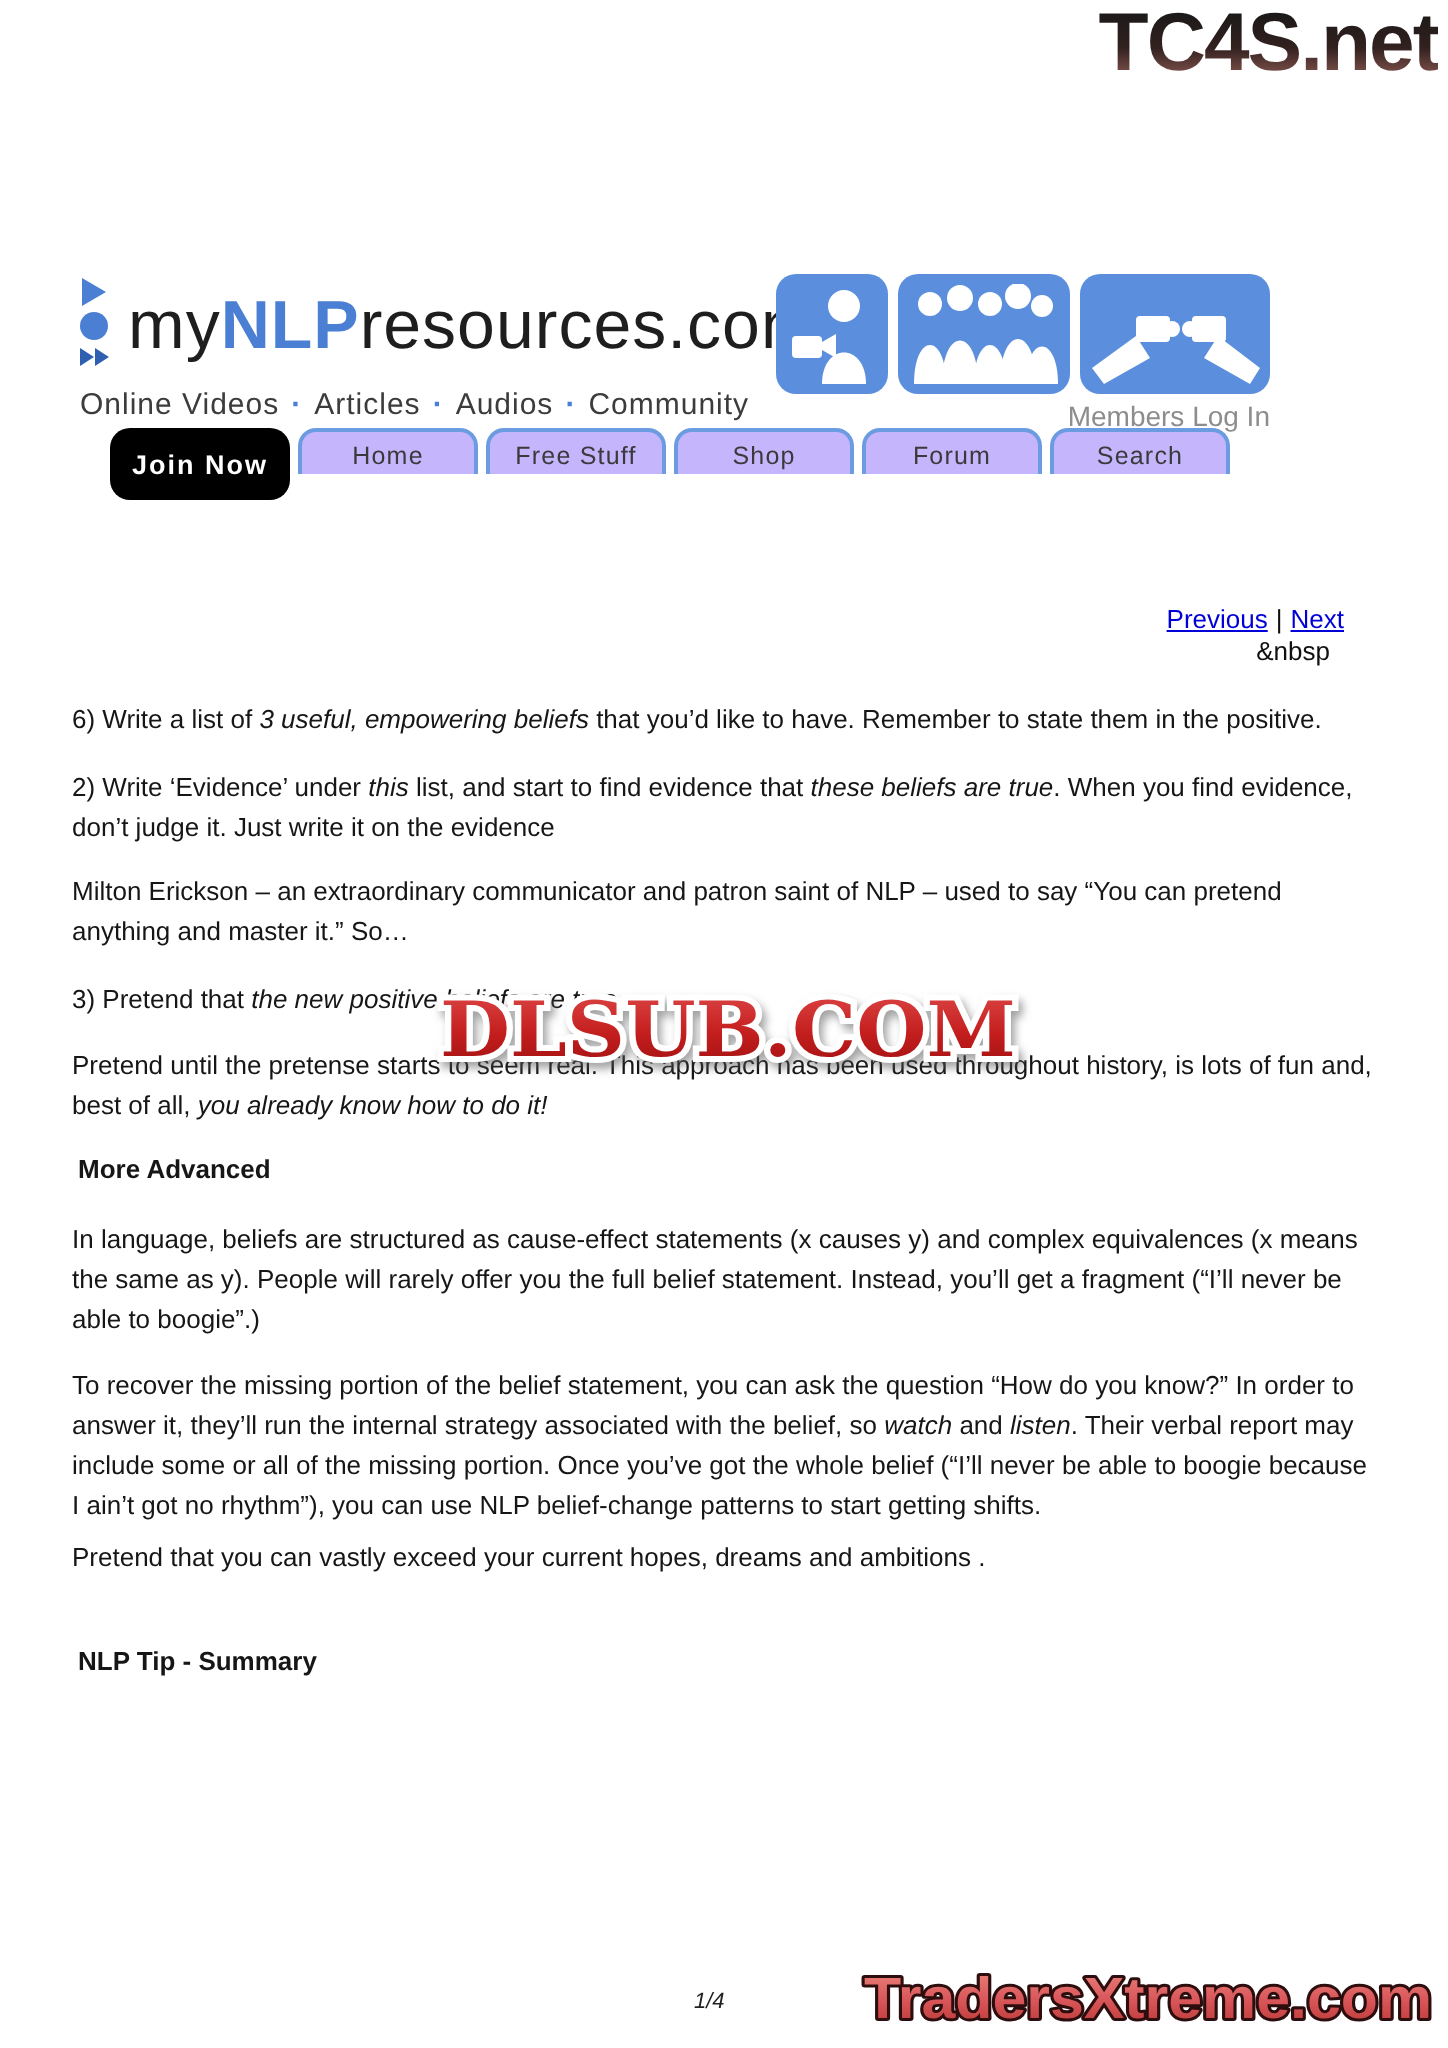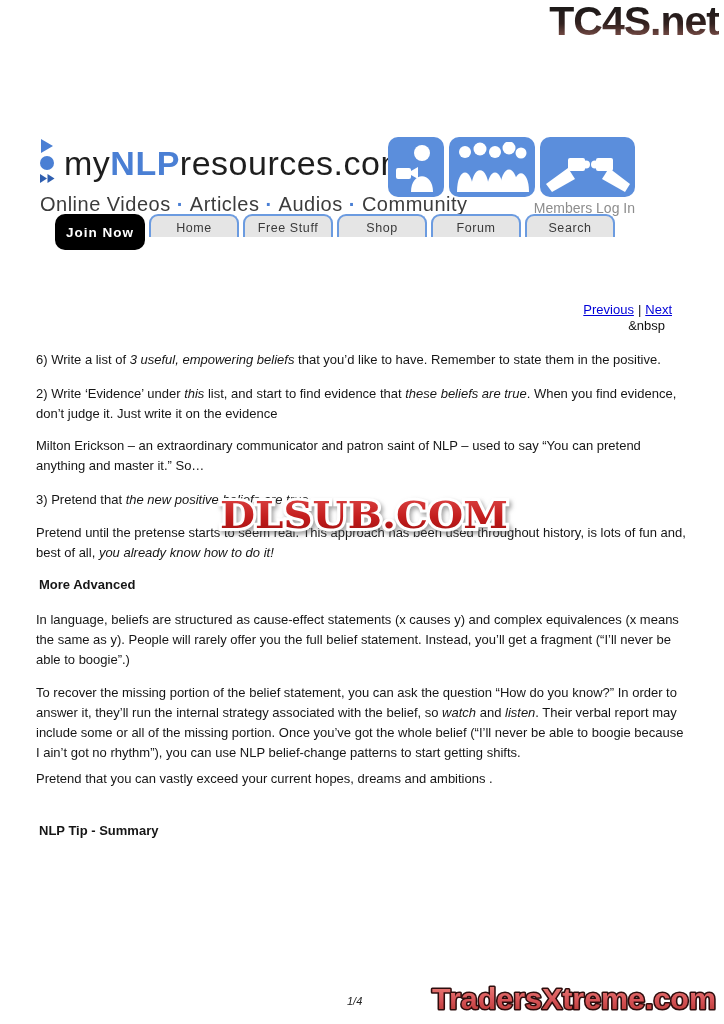--- a/index.html
+++ b/index.html
@@ -10,38 +10,38 @@
   .tc4s{position:absolute;top:-2px;right:5px;font-size:41px;font-weight:bold;letter-spacing:-1px;
         background:linear-gradient(#181818 12%,#32211f 55%,#9a625a 95%);
         -webkit-background-clip:text;background-clip:text;color:transparent;}
 
   
   .header{position:absolute;left:38px;top:138px;}
   .logo-row{display:flex;align-items:center;}
   .logo-icon{width:20px;margin-right:6px;}
   .wordmark{font-size:34px;color:#1e1e1e;letter-spacing:.5px;white-space:nowrap;}
   .wordmark .accent{color:#4a7fd4;font-weight:bold;}
-  .tagline{margin-top:5px;margin-left:2px;font-size:20px;color:#3c3c3c;letter-spacing:.5px;
+  .tagline{margin-top:5px;margin-left:2px;font-size:15px;color:#3c3c3c;letter-spacing:.5px;
            display:flex;align-items:flex-start;white-space:nowrap;}
   .tagline .dot{color:#4a7fd4;margin:0 6px;font-weight:bold;}
 
   .tiles{position:absolute;left:388px;top:137px;display:flex;height:60px;}
   .tile{background:#5b8edc;border-radius:10px;margin-left:5px;display:flex;align-items:center;justify-content:center;}
   .tile:first-child{margin-left:0;}
   .tile svg{fill:#fff;}
   .t1{width:56px;} .t2{width:86px;} .t3{width:95px;}
   .members{position:absolute;top:200px;left:388px;width:247px;text-align:right;
            font-size:14px;color:#8d8d8d;}
 
   
   .nav{position:absolute;left:55px;top:214px;display:flex;align-items:flex-start;}
   .join{background:#000;color:#fff;font-weight:bold;font-size:13.5px;letter-spacing:1px;
         border-radius:10px;width:90px;height:36px;display:flex;align-items:center;justify-content:center;}
   .tab{width:86px;height:19px;border:2px solid #6b9be0;border-bottom:none;border-radius:9px 9px 0 0;
-       background:#e5e5e5;color:#3a3a3a;font-size:12.5px;letter-spacing:.6px;margin-left:4px;
+       background:#c4b5fd;color:#3a3a3a;font-size:12.5px;letter-spacing:.6px;margin-left:4px;
        display:flex;align-items:center;justify-content:center;padding-top:2px;}
 
   .title-row{position:absolute;top:233px;left:0;right:41px;text-align:right;font-size:13px;color:#101010;white-space:nowrap;}
   .doc-title{font-weight:bold;}
   .pub-date{margin-left:14px;}
 
   .pager{position:absolute;top:302px;right:52px;font-size:13px;text-align:right;color:#101010;}
   .pager a{color:#0000d8;text-decoration:underline;cursor:pointer;}
   .pager .sep{margin:0 4px;}
   .nbsp-line{margin-top:1px;padding-right:7px;}

